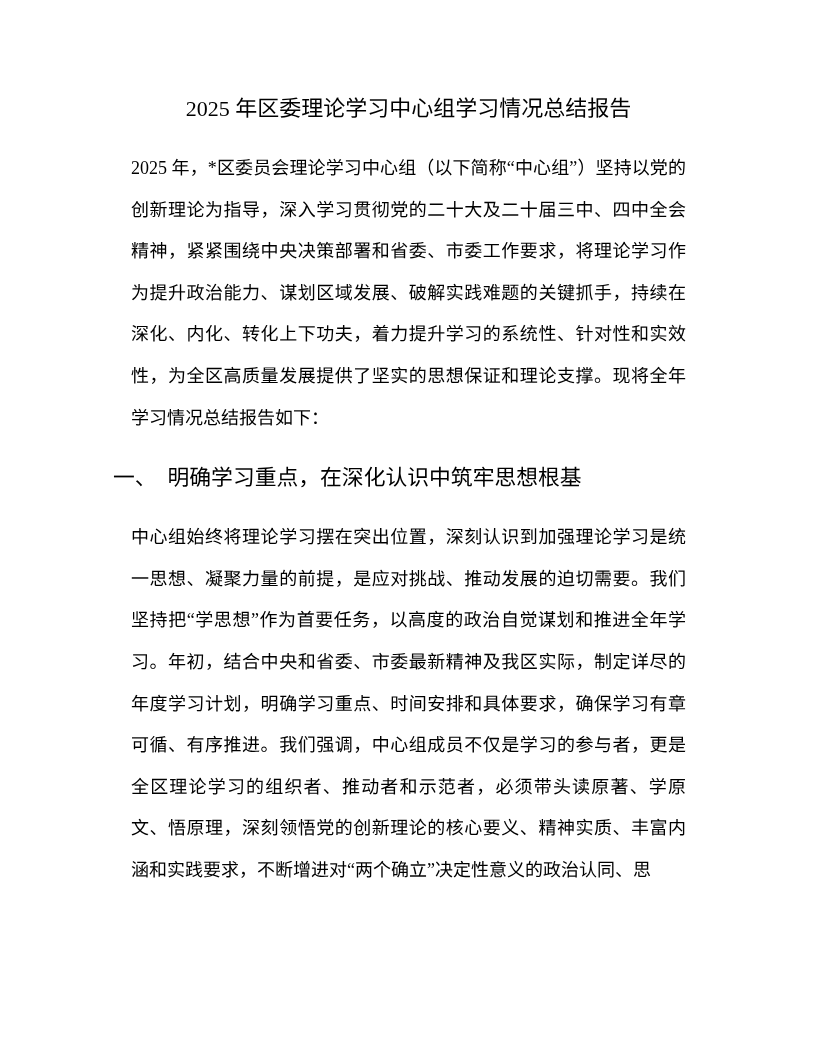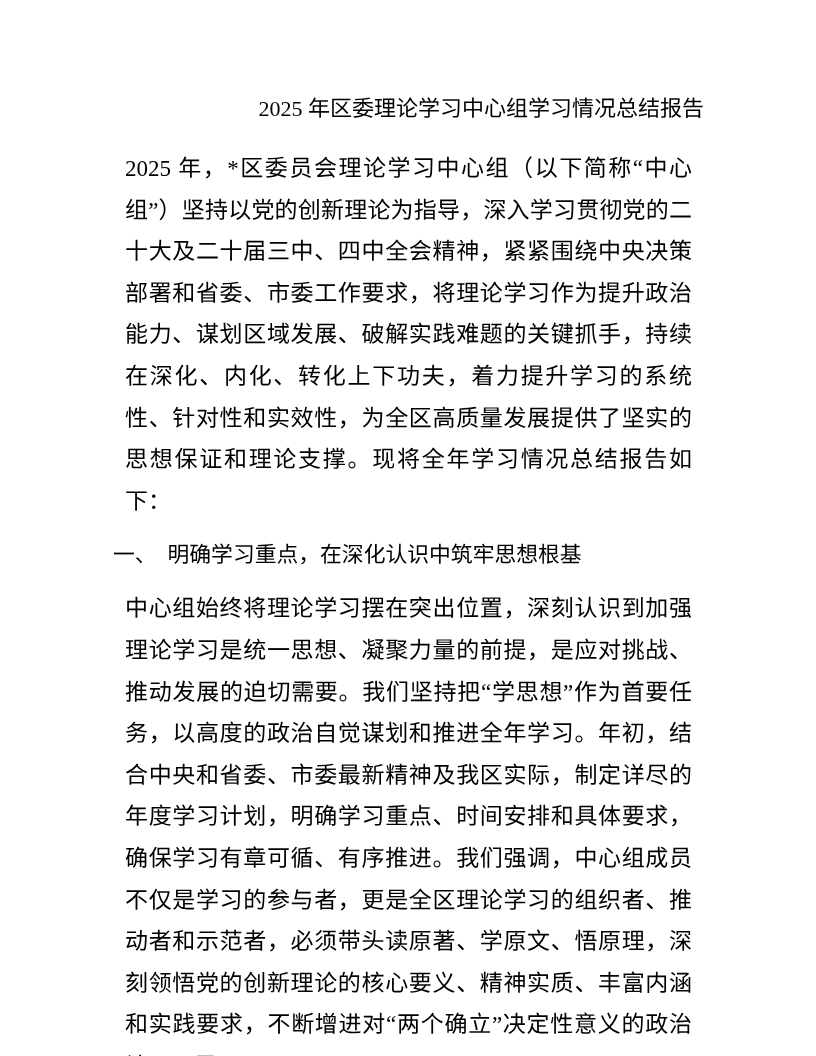--- a/index.html
+++ b/index.html
@@ -16,28 +16,28 @@
     padding: 88px 112px 0 113px;   
     background: #ffffff;
     color: #000000;
     font-family: "Liberation Serif", "DejaVu Serif", serif;
     overflow: hidden;
   }
   .doc-title {
     font-size: 22px;
     line-height: 42px;
     font-weight: 400;
-    text-align: right;
+    text-align: center;
     margin: 0 0 18px 0;
     white-space: nowrap;
   }
   .doc-para {
-    font-size: 23px;
+    font-size: 18px;
     line-height: 41.6px;
-    margin: 12px;
+    margin: 18px;
     text-align: justify;
     text-justify: inter-ideograph;
     word-break: break-all;
   }
   .doc-heading {
     font-size: 21.8px;
     line-height: 42px;
     font-weight: 400;
     margin: 12px 0 8px 0;
   }

